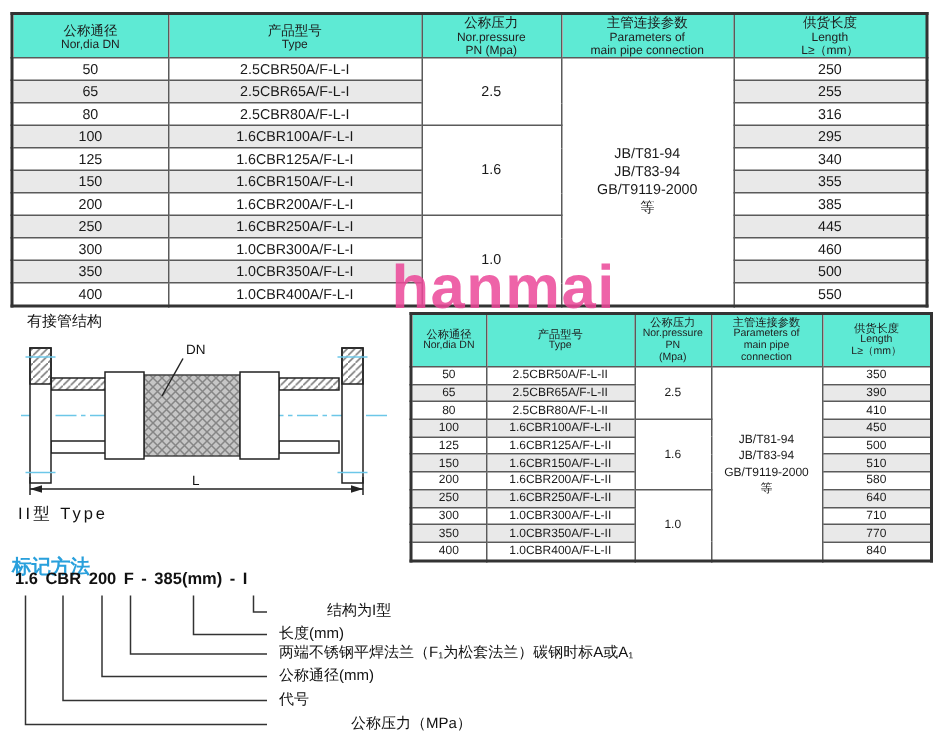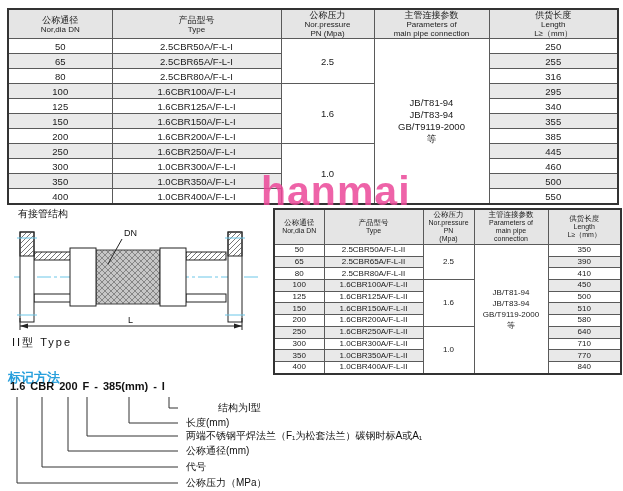--- a/index.html
+++ b/index.html
@@ -9,21 +9,21 @@
     font-family:"Liberation Sans","DejaVu Sans",sans-serif;
     color:#1a1a1a;
   }
   
   table{border-collapse:collapse;table-layout:fixed;position:absolute;background:#fff;}
   th,td{
     border:1px solid #5a5a5a;text-align:center;vertical-align:middle;
     padding:0;overflow:hidden;white-space:nowrap;
   }
   table{border:2px solid #333;}
-  thead th{background:#e5e5e5;font-weight:normal;}
+  thead th{background:#5eead4;font-weight:normal;}
   tbody tr:nth-child(even) td{background:#e9e9e9;}
   tbody td.group{background:#fff !important;}
 
   .t1{left:7px;top:8px;width:610px;font-size:9.5px;}
   .t1 thead th{height:27px;font-size:9px;}
   .t1 thead th div{line-height:10px;}
   .t1 thead .en{font-size:8px;line-height:9px;color:#222;}
   .t1 tbody td{height:14px;line-height:13px;}
 
   .t2{left:273px;top:208px;width:347px;font-size:8px;}
@@ -50,21 +50,21 @@
     font-size:11px;color:#111;letter-spacing:2px;
   }
 
   
   .marking-title{position:absolute;left:8px;top:369px;font-size:13px;font-weight:bold;color:#29a0dc;}
   .marking-code{position:absolute;left:10px;top:380px;font-size:11px;font-weight:600;color:#111;}
   .marking-code span{display:inline-block;margin-right:5px;}
   .callouts{position:absolute;left:0;top:396px;}
   .m-label{position:absolute;left:186px;font-size:10px;line-height:12px;color:#111;white-space:nowrap;}
   .ml-0{top:402px;margin-left:32px;} .ml-1{top:417px;} .ml-2{top:430px;}
-  .ml-3{top:445px;} .ml-4{top:461px;} .ml-5{top:477px;}
+  .ml-3{top:445px;} .ml-4{top:461px;} .ml-5{top:477px;margin-left:48px;}
 </style>
 </head>
 <body>
 
 <table class="t1">
   <colgroup>
     <col style="width:104px">
       <col style="width:169px">
       <col style="width:93px">
     <col style="width:115px">

